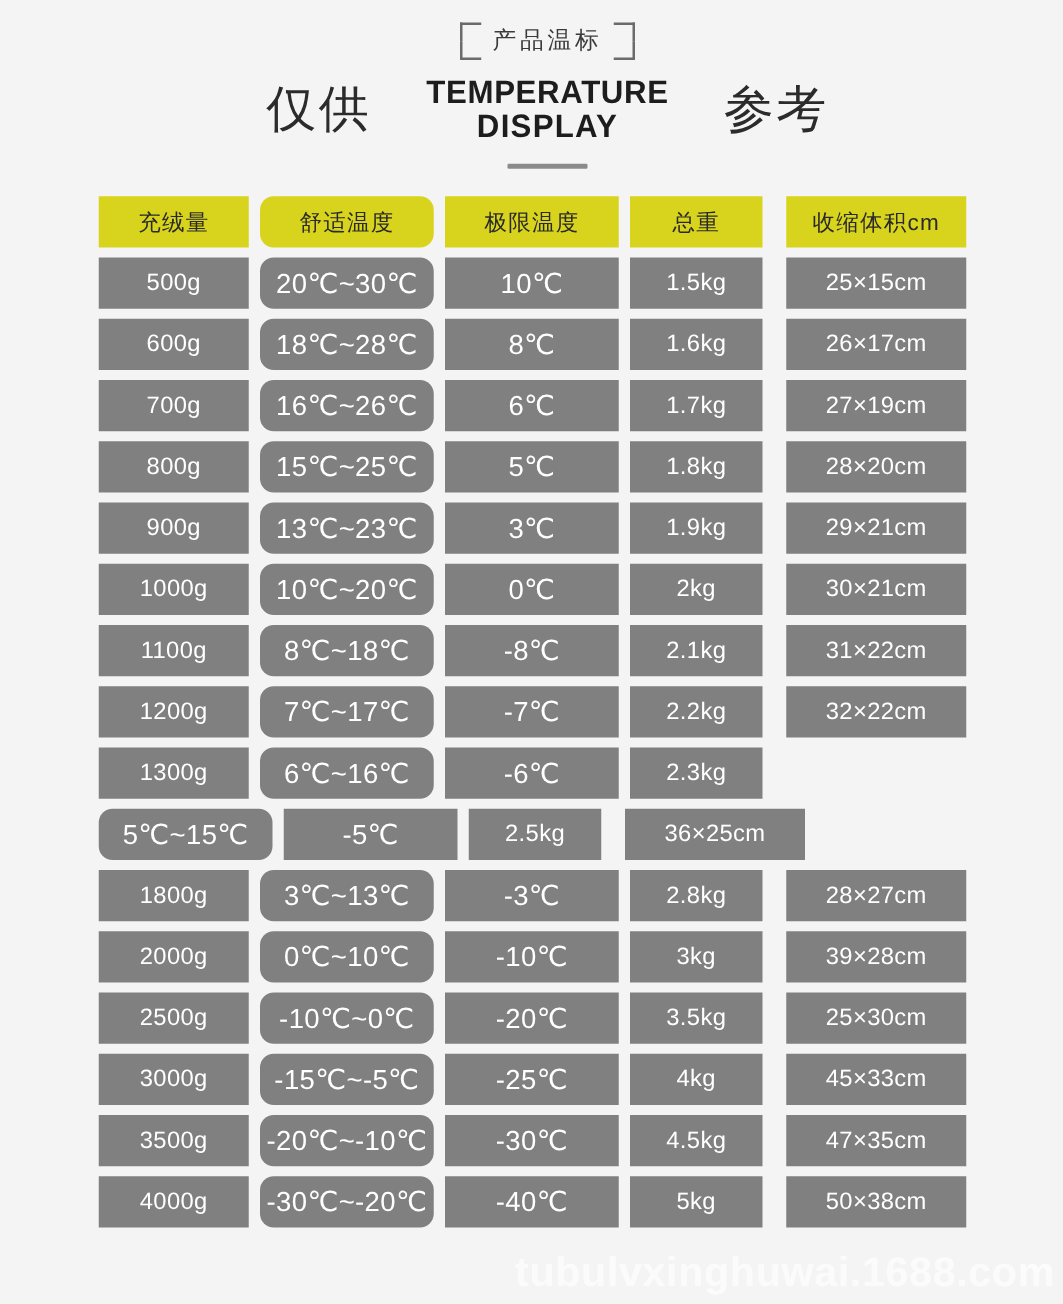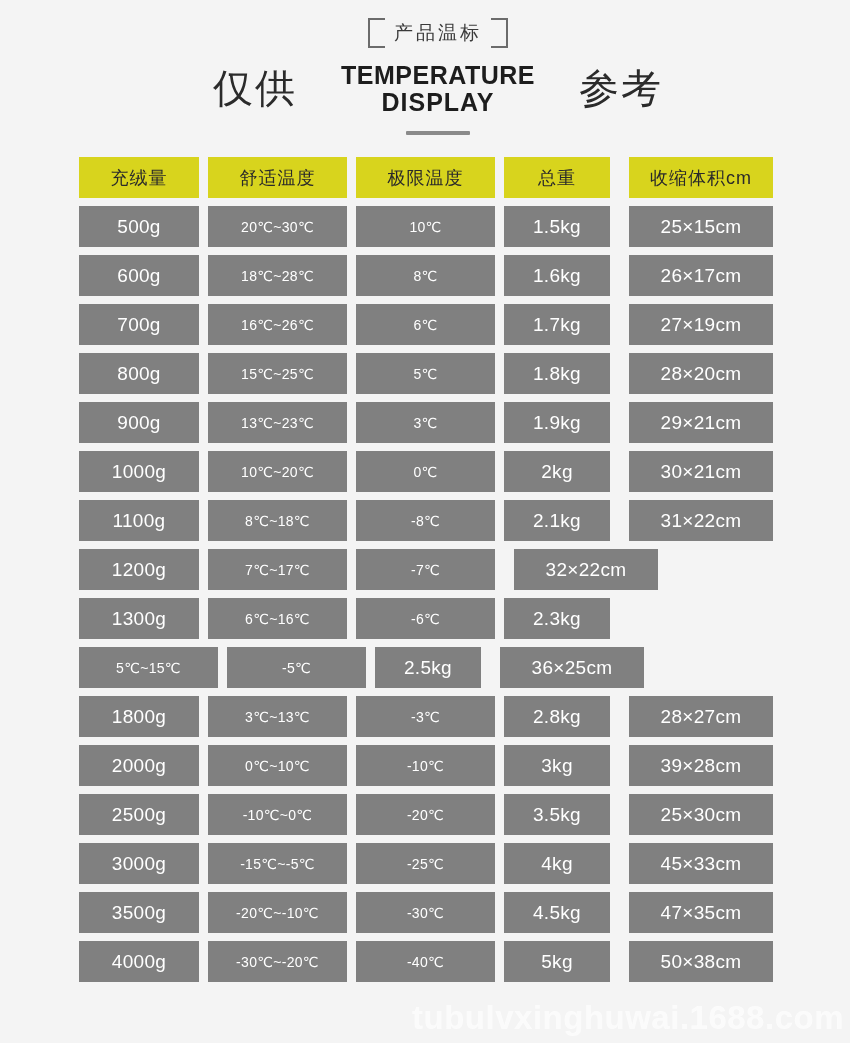--- a/index.html
+++ b/index.html
@@ -112,26 +112,26 @@
   .row.header-row .cell {
     background: #d8d41d;
     color: #2a2a2a;
     font-size: 18px;
     letter-spacing: 1px;
   }
   .row.data-row .cell {
     background: #808080;
   }
   .c0 { width: 120px; flex: 0 0 120px; }
-  .c1 { width: 139px; flex: 0 0 139px; }
+  .c1 { width: 139px; flex: 0 0 139px; border-radius: 11px; }
   .c2 { width: 139px; flex: 0 0 139px; }
   .c3 { width: 106px; flex: 0 0 106px; }
   .c4 { width: 144px; flex: 0 0 144px; margin-left: 10px; }
   .row.data-row .cell.c1,
-  .row.data-row .cell.c2 { font-size: 14px; }
+  .row.data-row .cell.c2 { font-size: 22px; }
 
   
   .watermark {
     position: absolute;
     right: 6px;
     bottom: 6px;
     font-size: 33px;
     color: #ffffff;
     opacity: 0.72;
     letter-spacing: 0.5px;
@@ -221,20 +221,21 @@
       <div class="cell c0">1100g</div>
       <div class="cell c1">8℃~18℃</div>
       <div class="cell c2">-8℃</div>
       <div class="cell c3">2.1kg</div>
       <div class="cell c4">31×22cm</div>
     </div>
     <div class="row data-row">
       <div class="cell c0">1200g</div>
       <div class="cell c1">7℃~17℃</div>
       <div class="cell c2">-7℃</div>
+      <div class="cell c3">2.2kg</div>
       <div class="cell c4">32×22cm</div>
     </div>
     <div class="row data-row">
       <div class="cell c0">1300g</div>
       <div class="cell c1">6℃~16℃</div>
       <div class="cell c2">-6℃</div>
       <div class="cell c3">2.3kg</div>
     </div>
     <div class="row data-row">
       <div class="cell c1">5℃~15℃</div>

